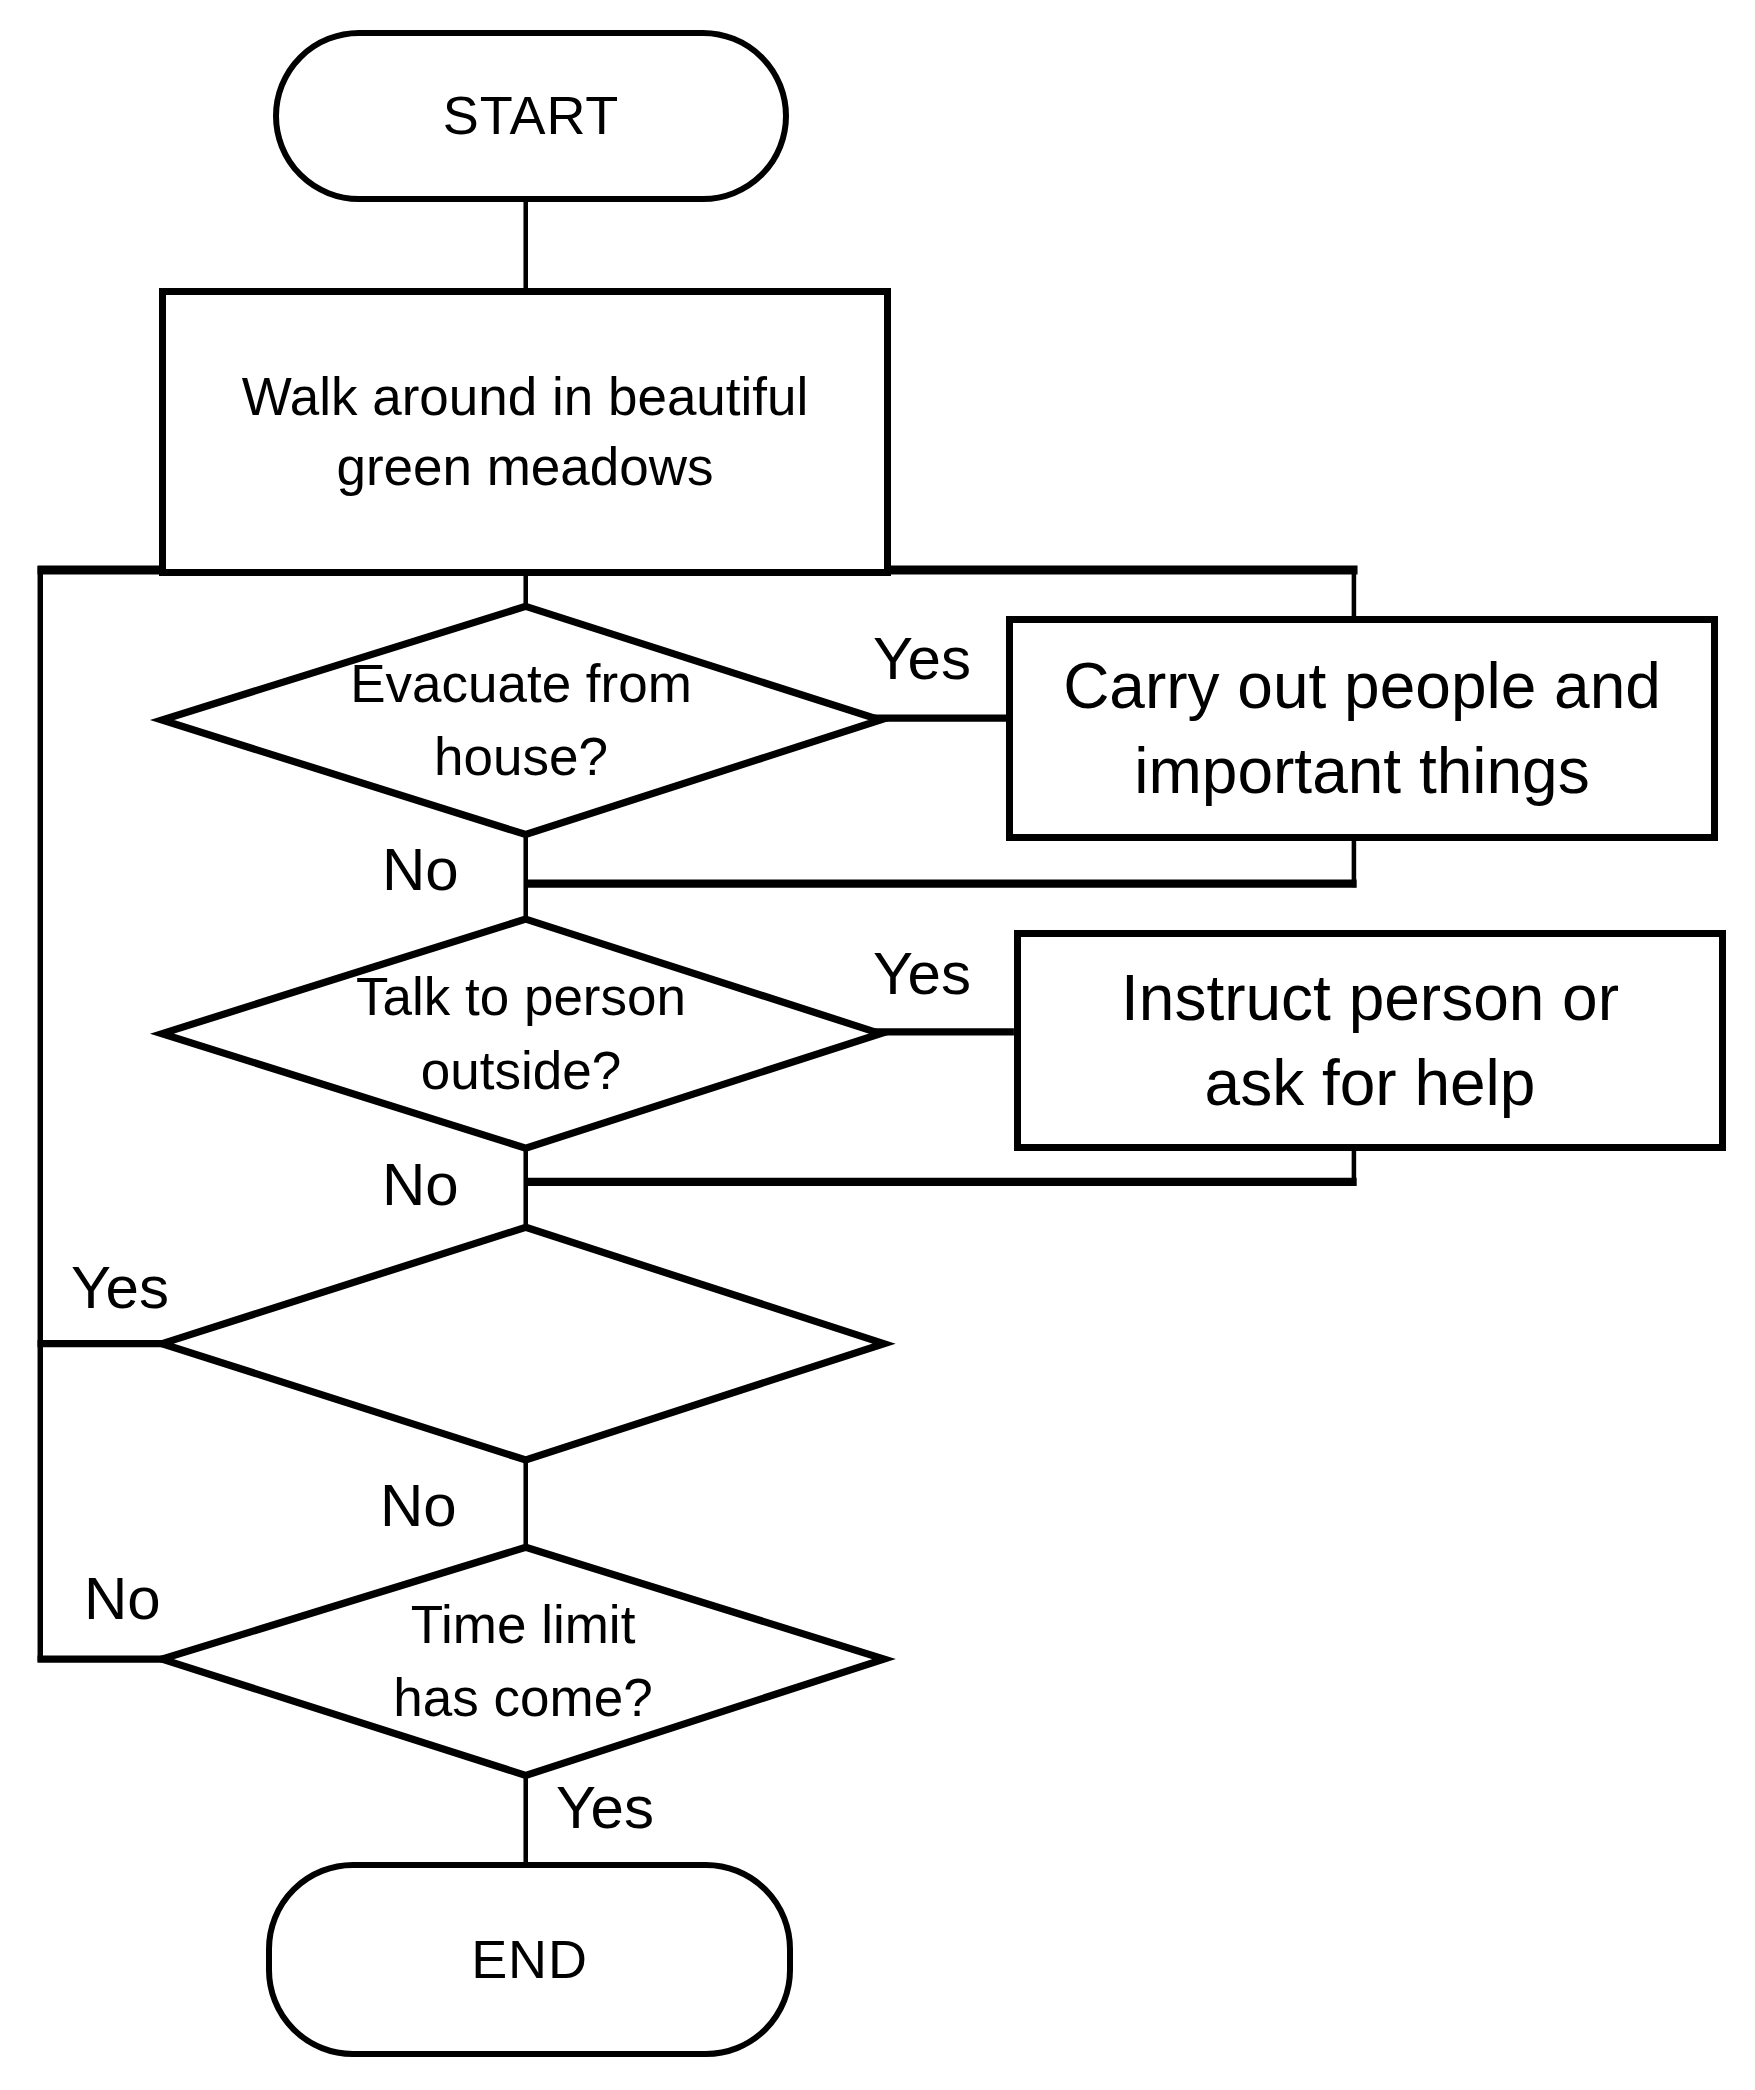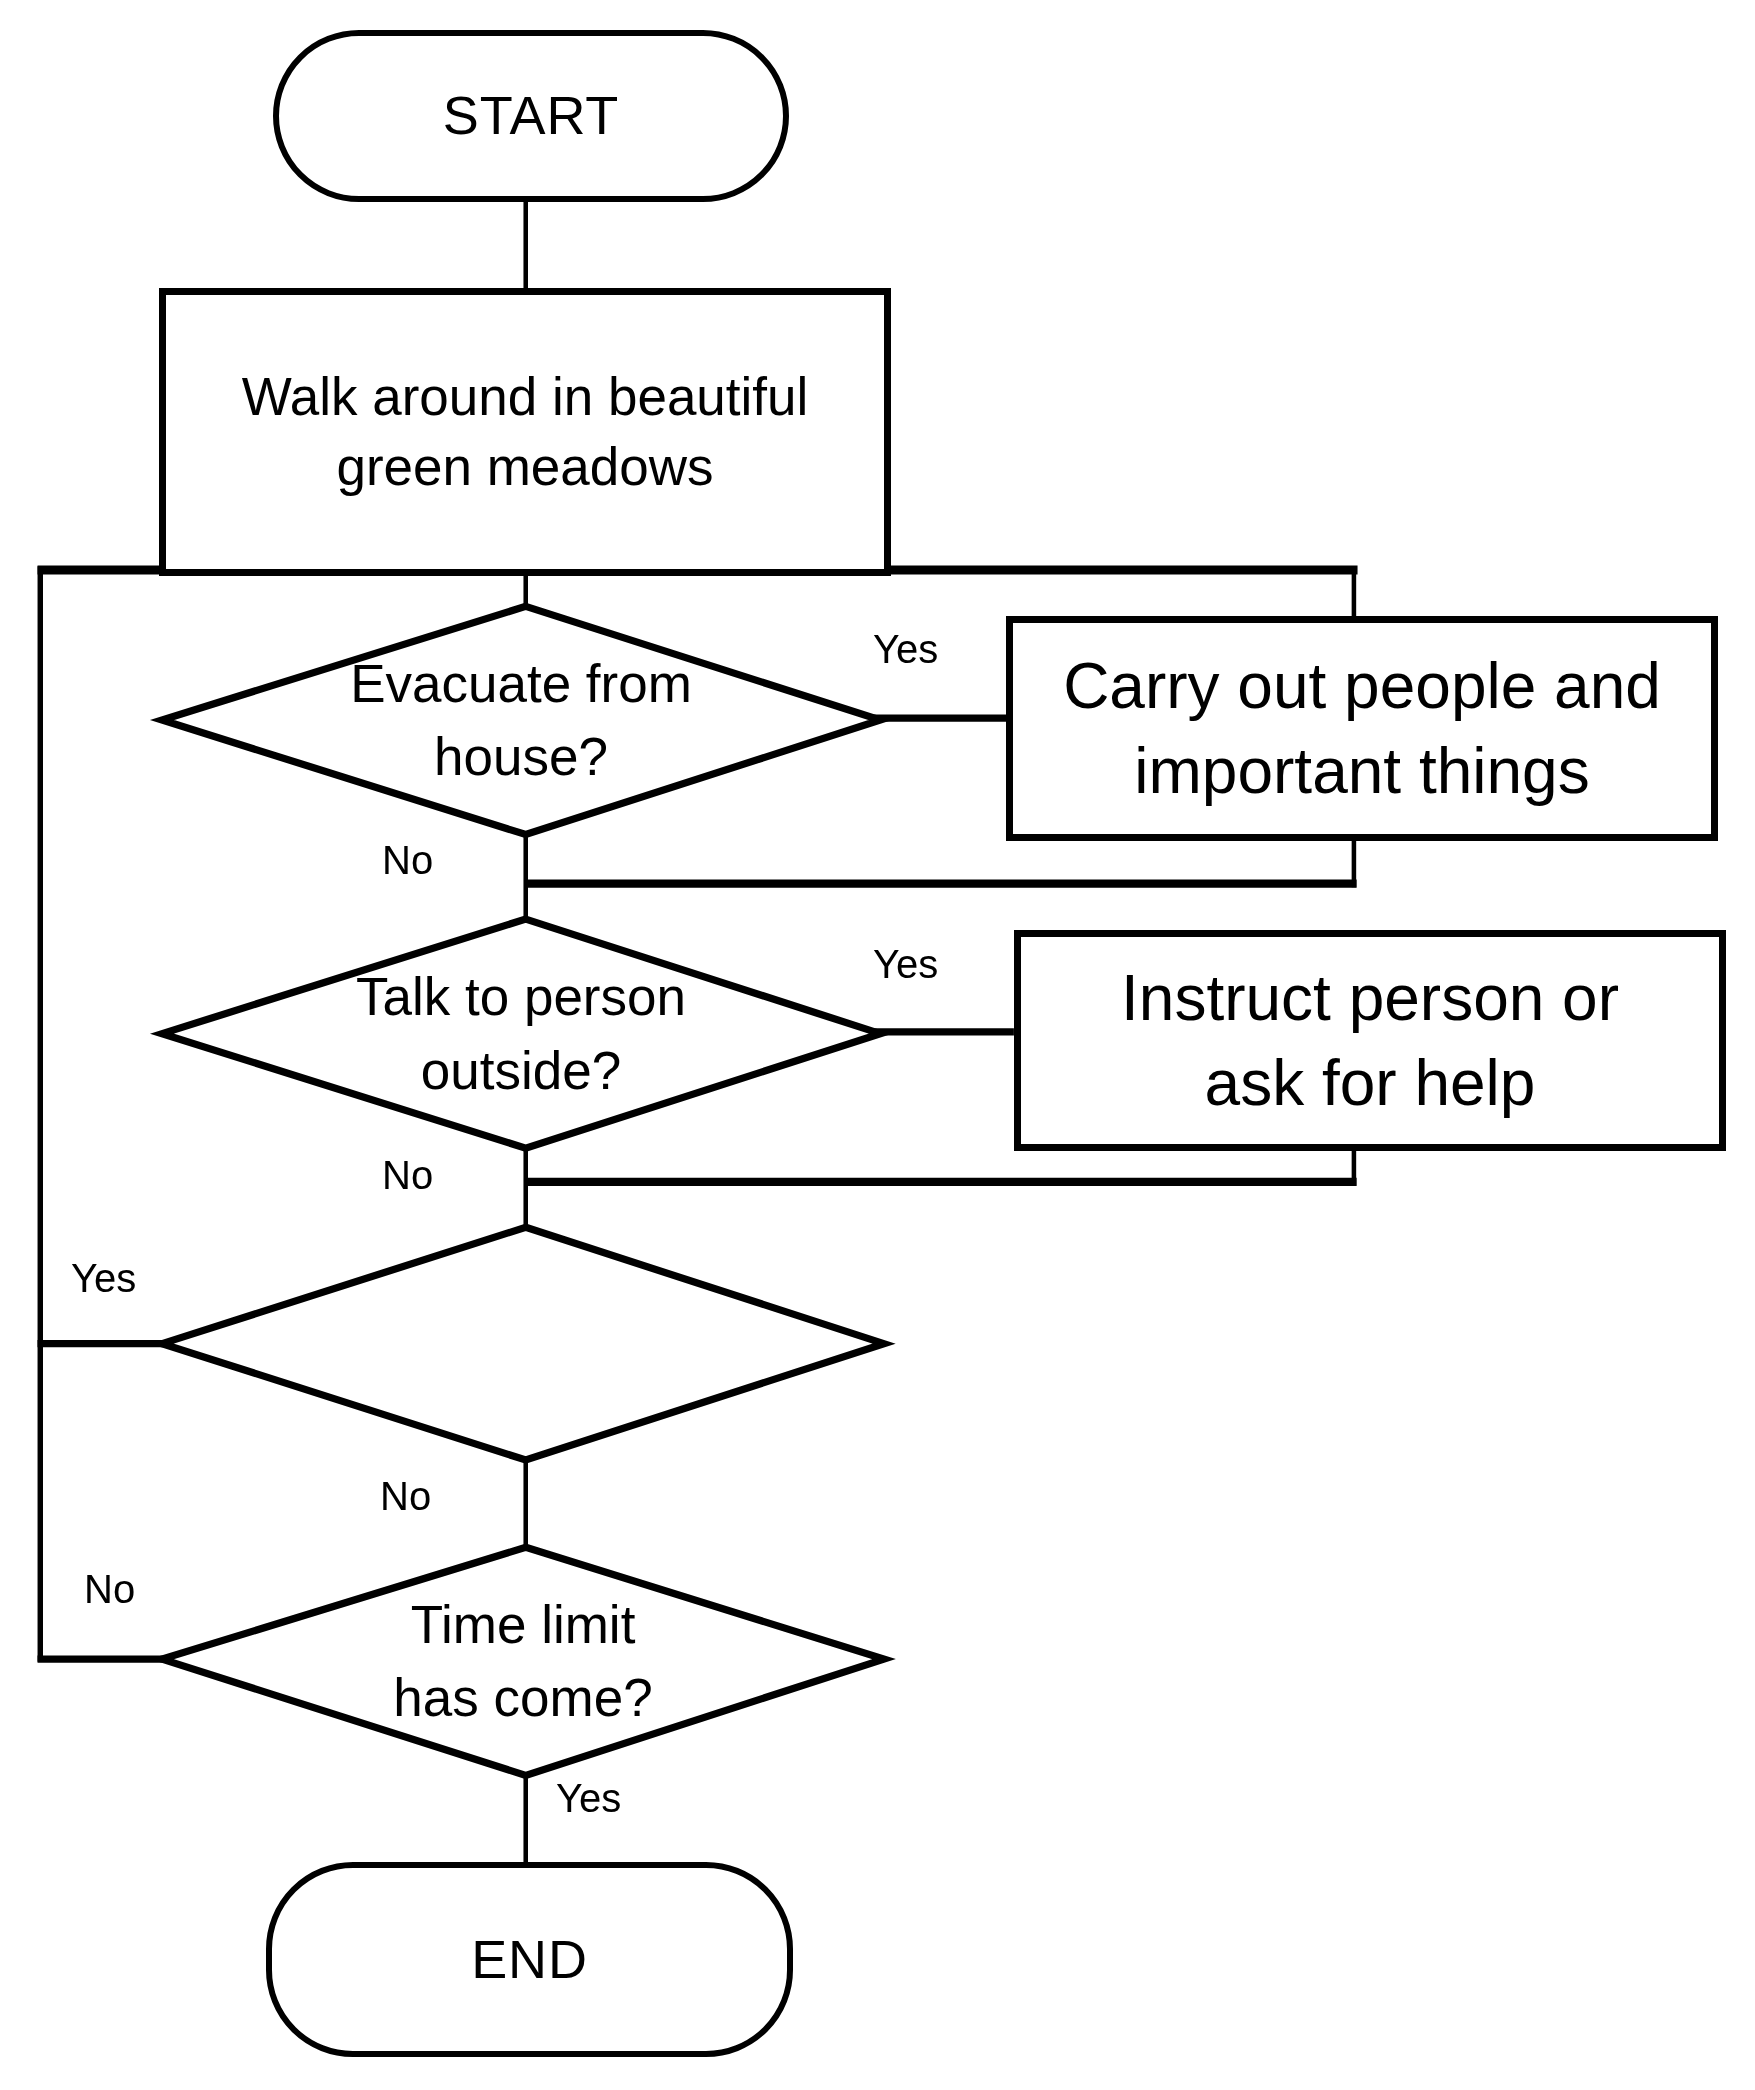--- a/index.html
+++ b/index.html
@@ -24,21 +24,21 @@
     border-width:6.4px;border-radius:87px;
     font-size:54px;letter-spacing:0.9px;
   }
   .process{font-size:53px;}
   .process-big{font-size:64px;}
   .diamond-label{
     position:absolute;display:flex;flex-direction:column;align-items:center;justify-content:center;
     text-align:left;font-size:53px;line-height:1.38;background:transparent;
   }
   .branch-label{
-    position:absolute;font-size:40px;line-height:1;background:transparent;
+    position:absolute;font-size:60px;line-height:1;background:transparent;
   }
   .nowrap{white-space:nowrap;}
 </style>
 </head>
 <body>
 
 <svg id="wires" viewBox="0 0 1931 2299" xmlns="http://www.w3.org/2000/svg">
 
   <line x1="578" y1="220" x2="578" y2="322" stroke="#000" stroke-width="5"></line>
   <line x1="578" y1="566" x2="578" y2="675" stroke="#000" stroke-width="5"></line>

